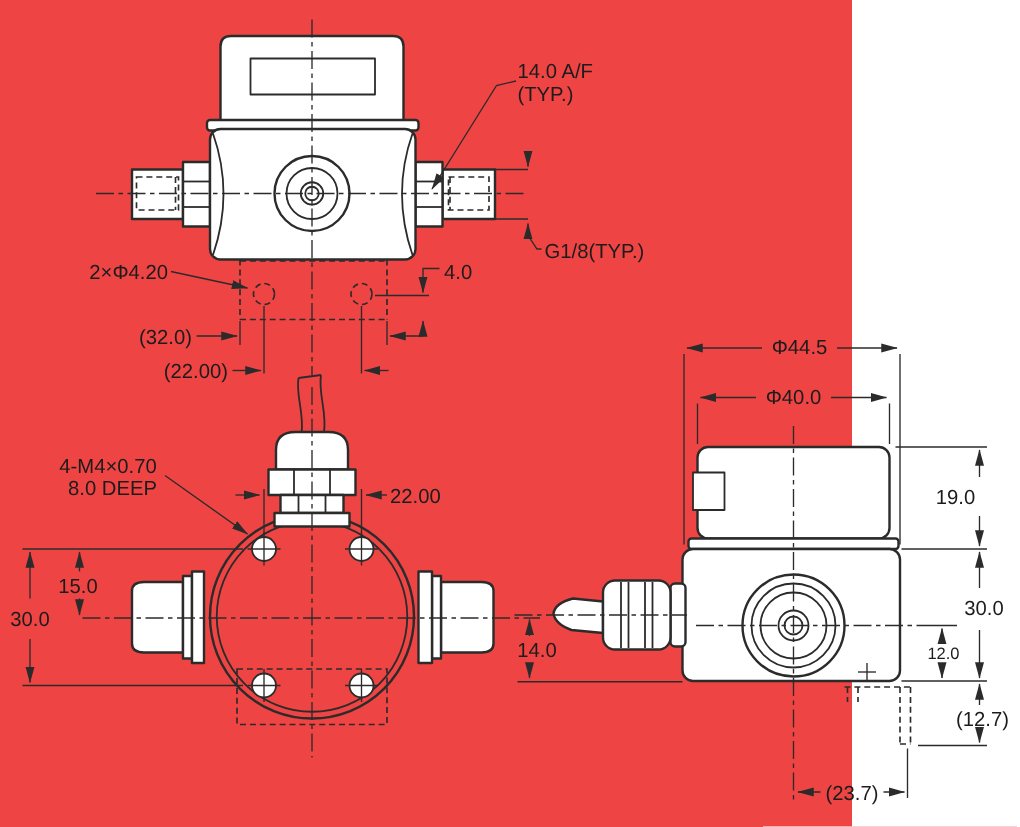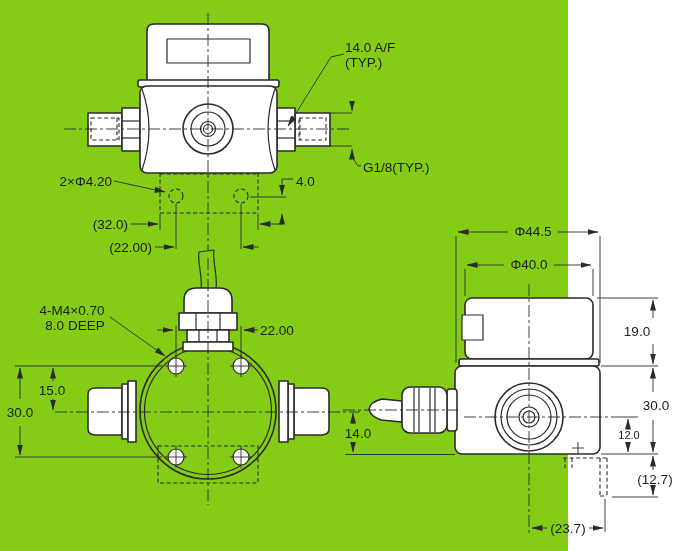--- a/index.html
+++ b/index.html
@@ -1,16 +1,16 @@
 <!DOCTYPE html>
 <html><head>
 <meta charset="utf-8">
 <style>
   html,body{margin:0;padding:0;background:#ffffff;}
-  .stage{width:568px;height:551px;position:relative;background:#84cc16;}
+  .stage{width:568px;height:551px;position:relative;background:#ef4444;}
   svg{display:block;}
   .ol{stroke:#2b2b2b;stroke-width:1.6;fill:none;stroke-linejoin:round;stroke-linecap:round;}
   .ol2{stroke:#2b2b2b;stroke-width:1.2;fill:none;stroke-linejoin:round;}
   .wf{fill:#ffffff;}
   .thin{stroke:#2b2b2b;stroke-width:0.9;fill:none;}
   .hid{stroke:#2b2b2b;stroke-width:1.1;fill:none;stroke-dasharray:4 2.6;}
   .cl{stroke:#2b2b2b;stroke-width:0.9;fill:none;stroke-dasharray:12 3 3 3;}
   .dimtxt{font-family:"Liberation Sans","DejaVu Sans",sans-serif;font-size:13.5px;fill:#1c1c1c;}
   .dimtxt.small{font-size:11px;}
 </style>

